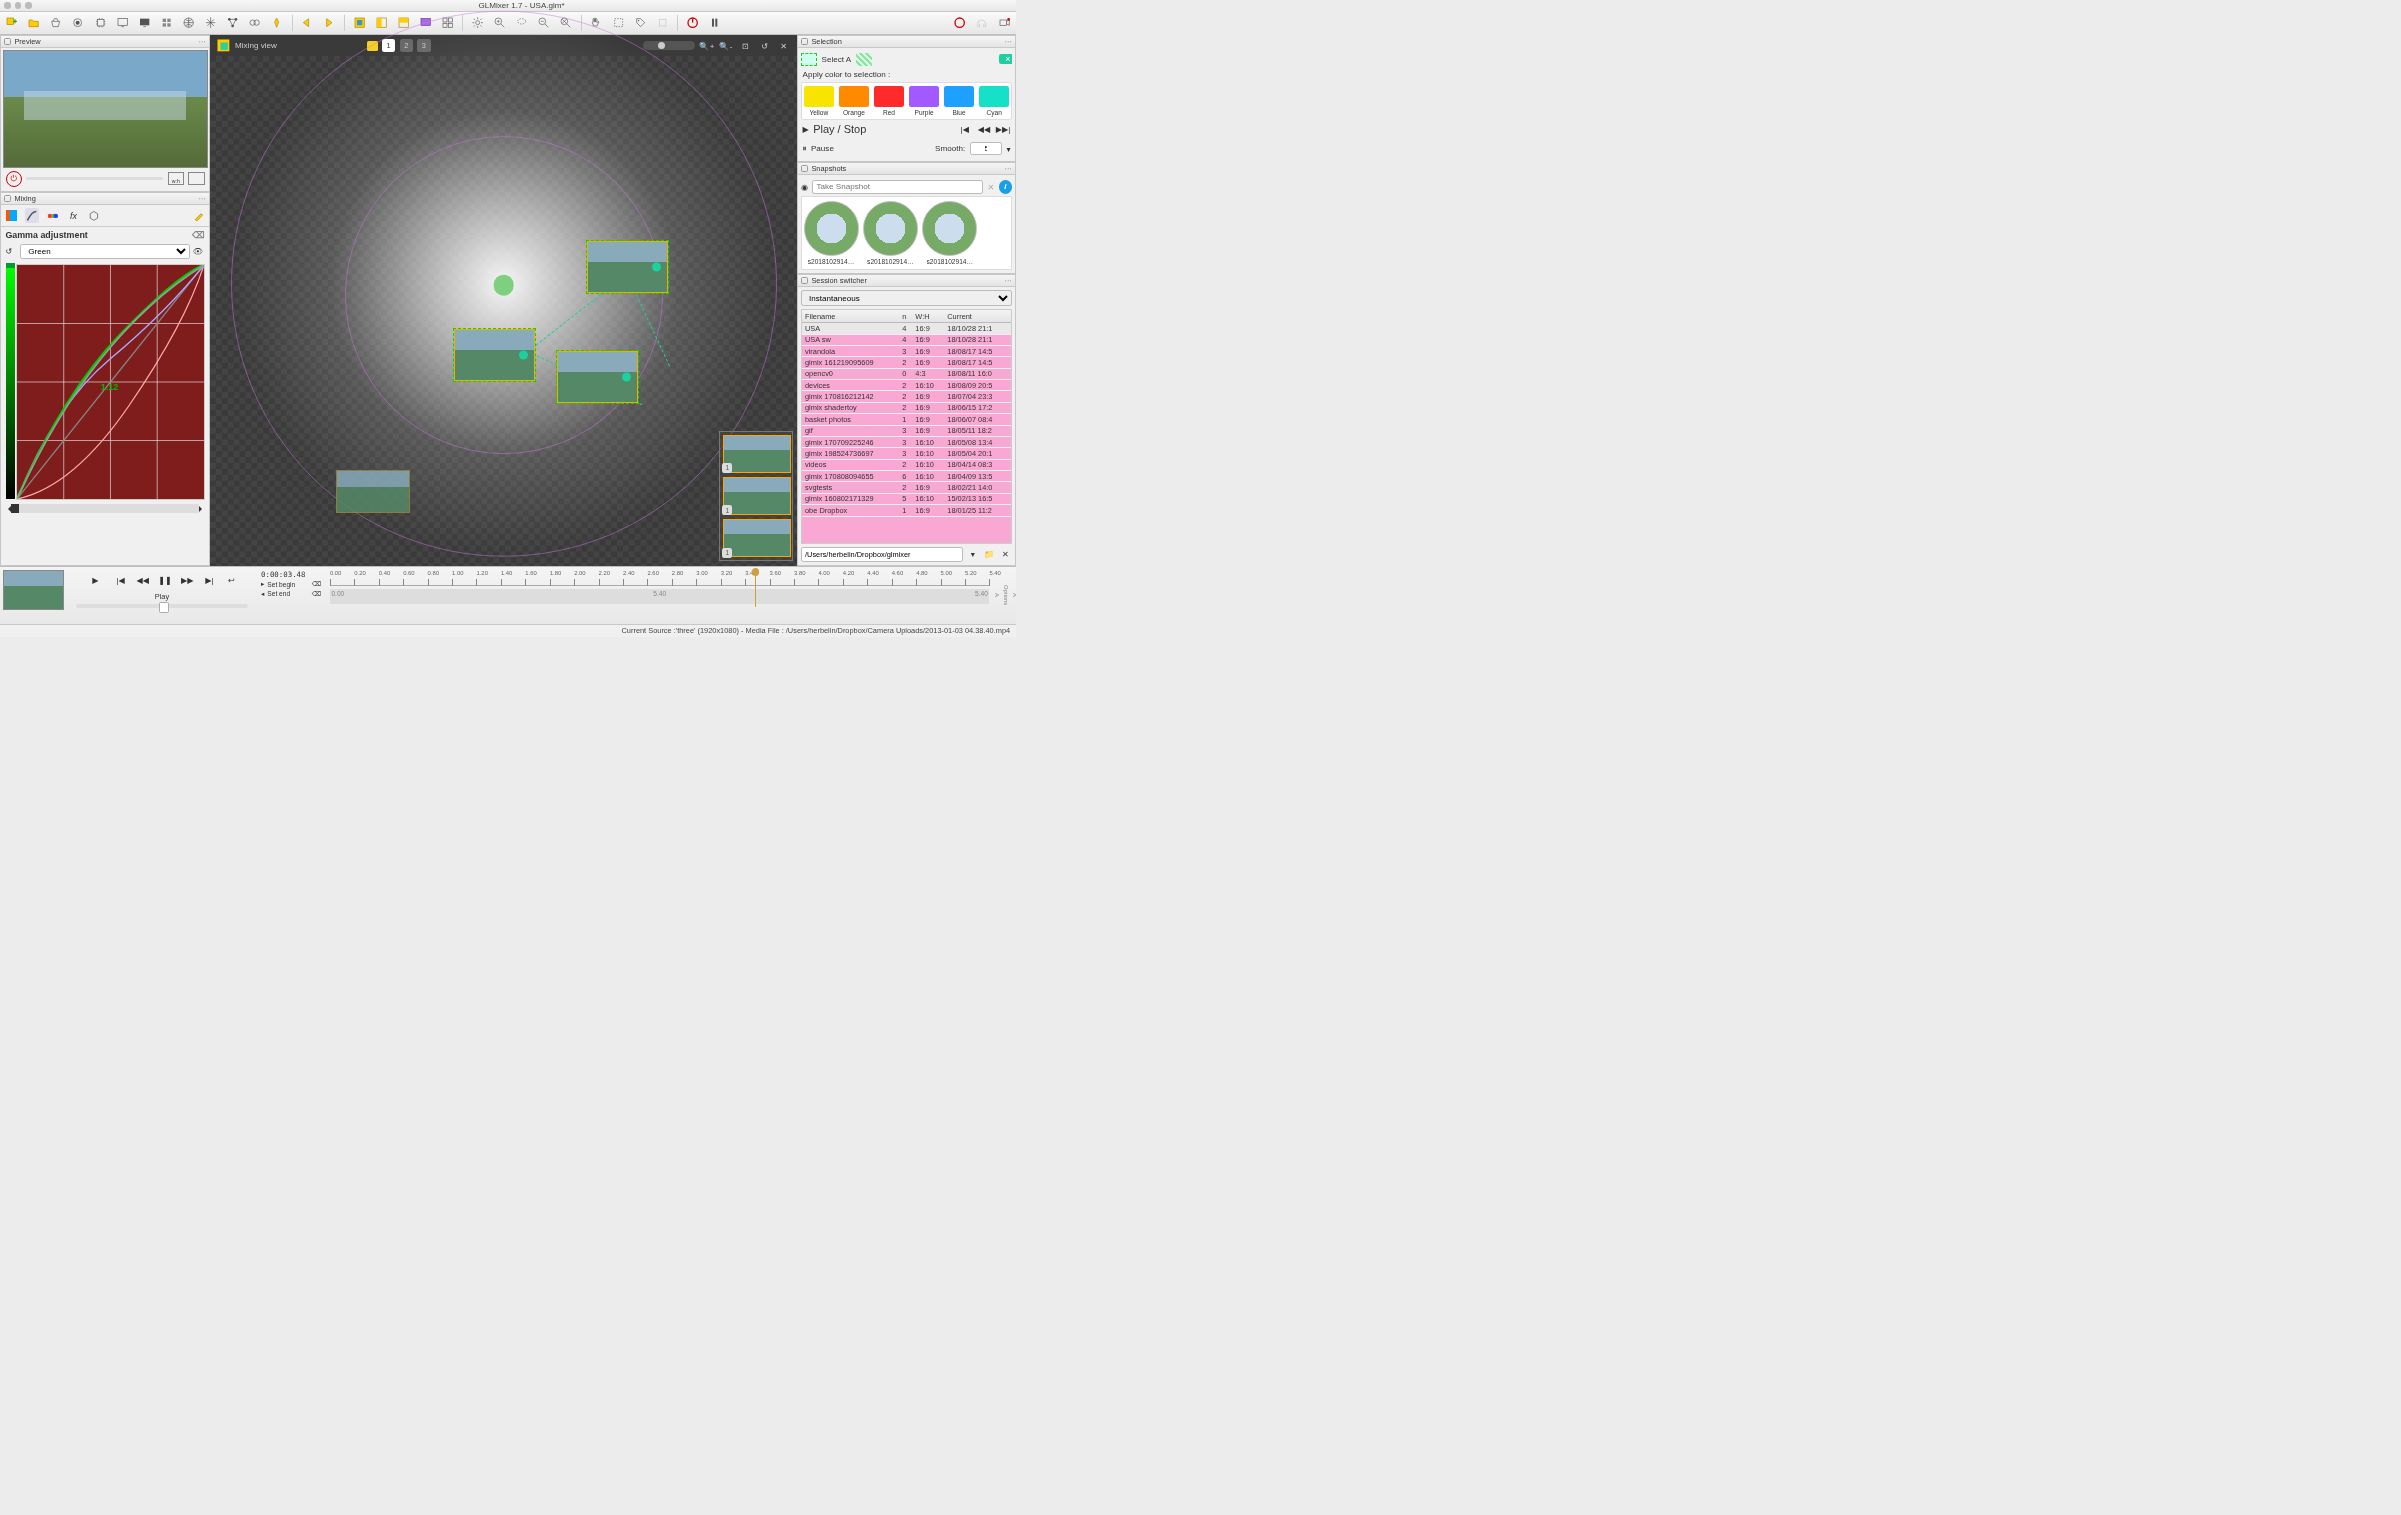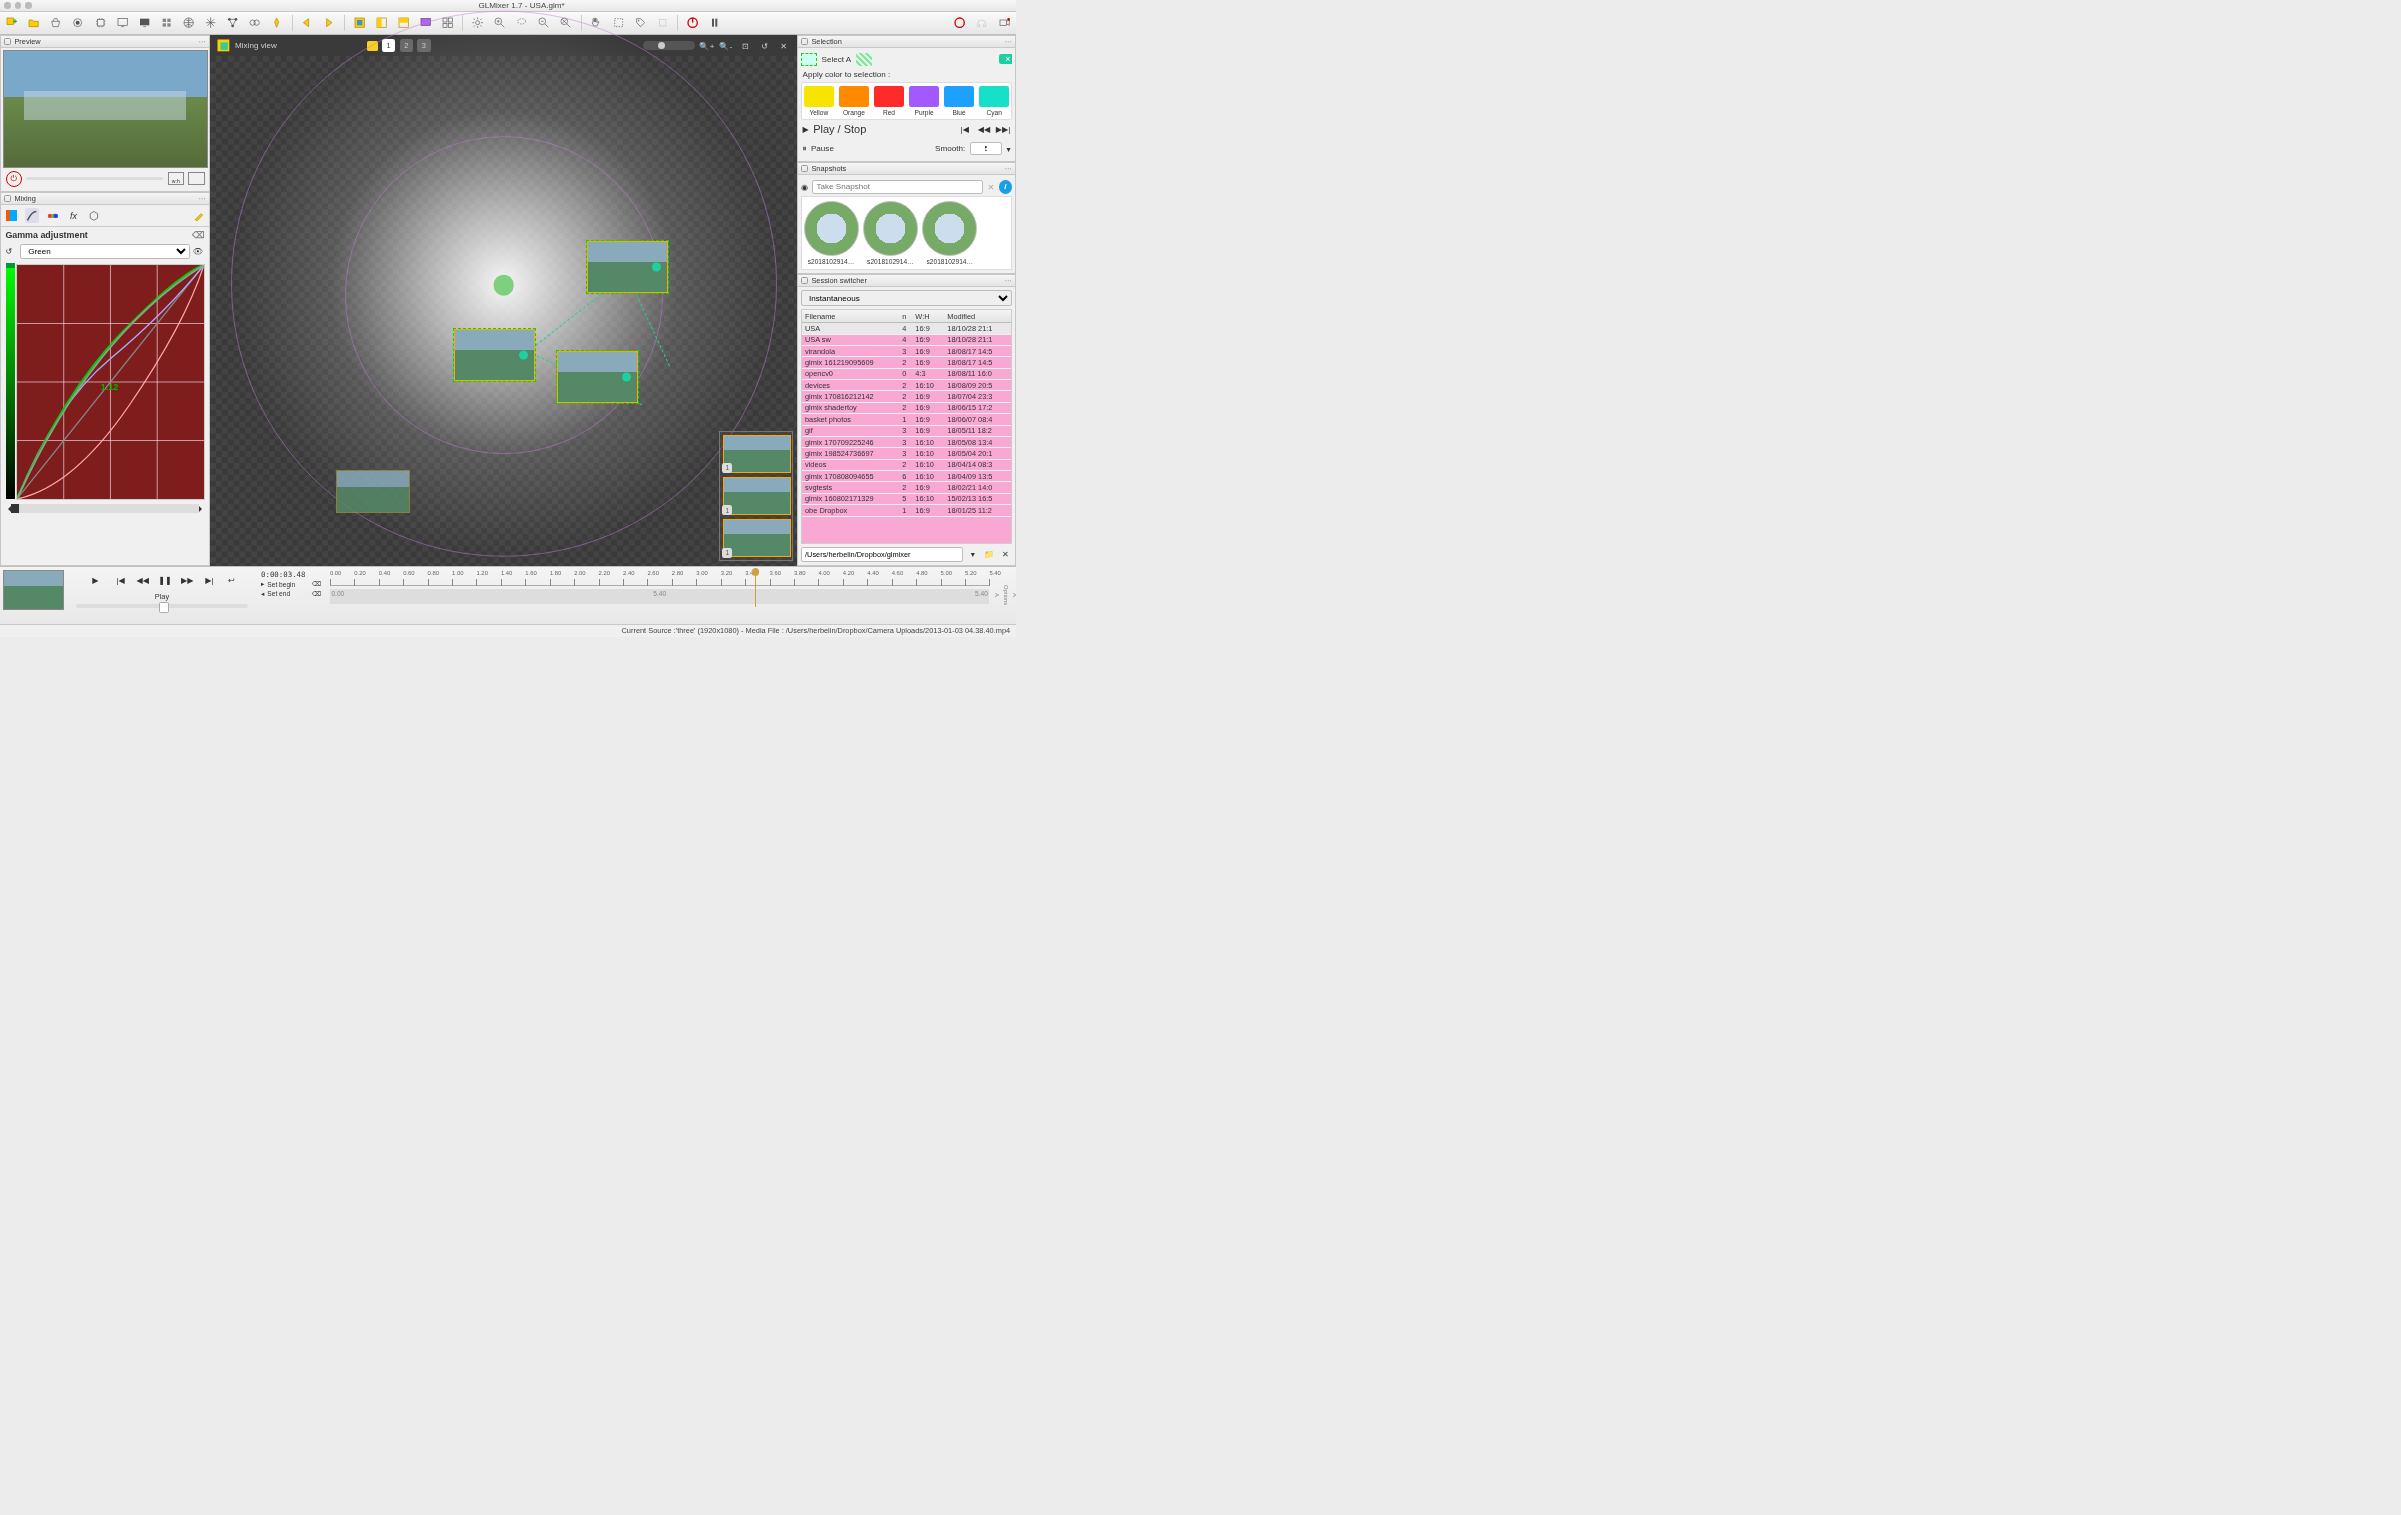--- a/index.html
+++ b/index.html
@@ -633,21 +633,21 @@
         </div>
       <div class="sess-body">
         <select><option>Instantaneous</option></select>
         <div class="sess-table-wrap">
           <table class="sess-table">
             <thead>
                 <tr id="sess-head">
                   <th>Filename</th>
                   <th>n</th>
                   <th>W:H</th>
-                  <th>Modified</th>
+                  <th>Current</th>
                 </tr>
               </thead>
             <tbody id="sess-body">
                 <tr class="sel">
                   <td>USA</td>
                   <td>4</td>
                   <td>16:9</td>
                   <td>18/10/28 21:1</td>
                 </tr>
                 <tr>

